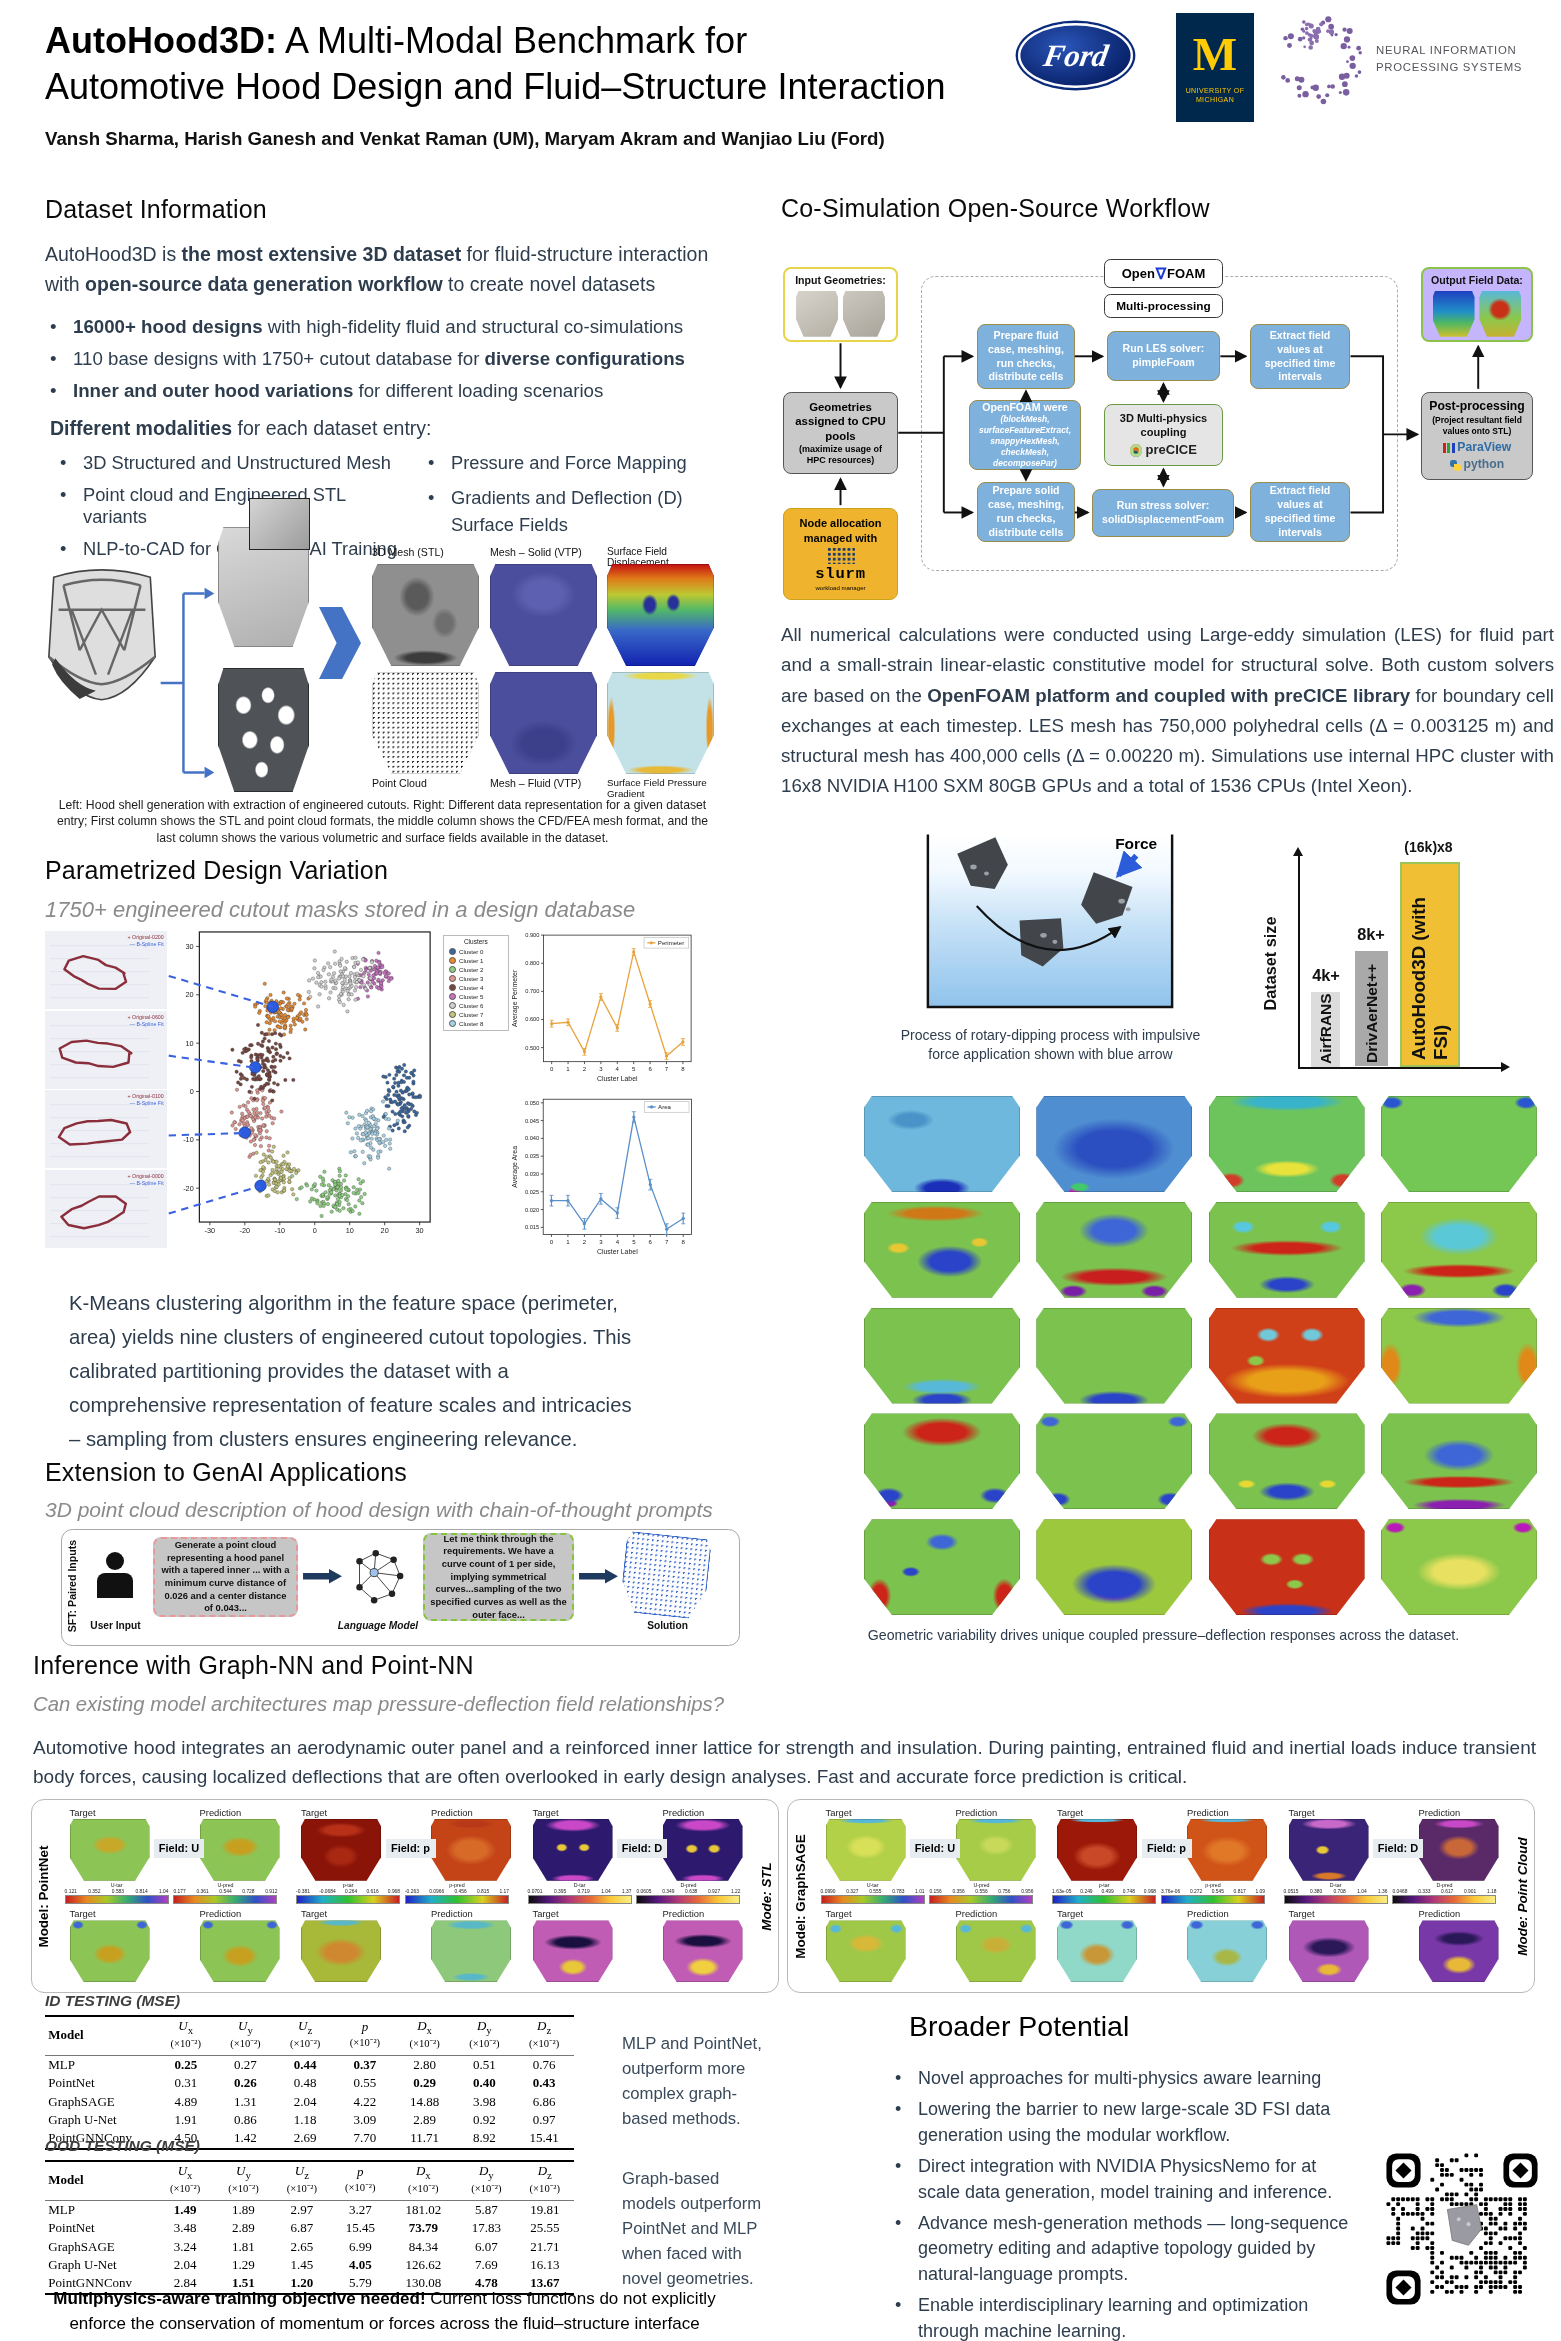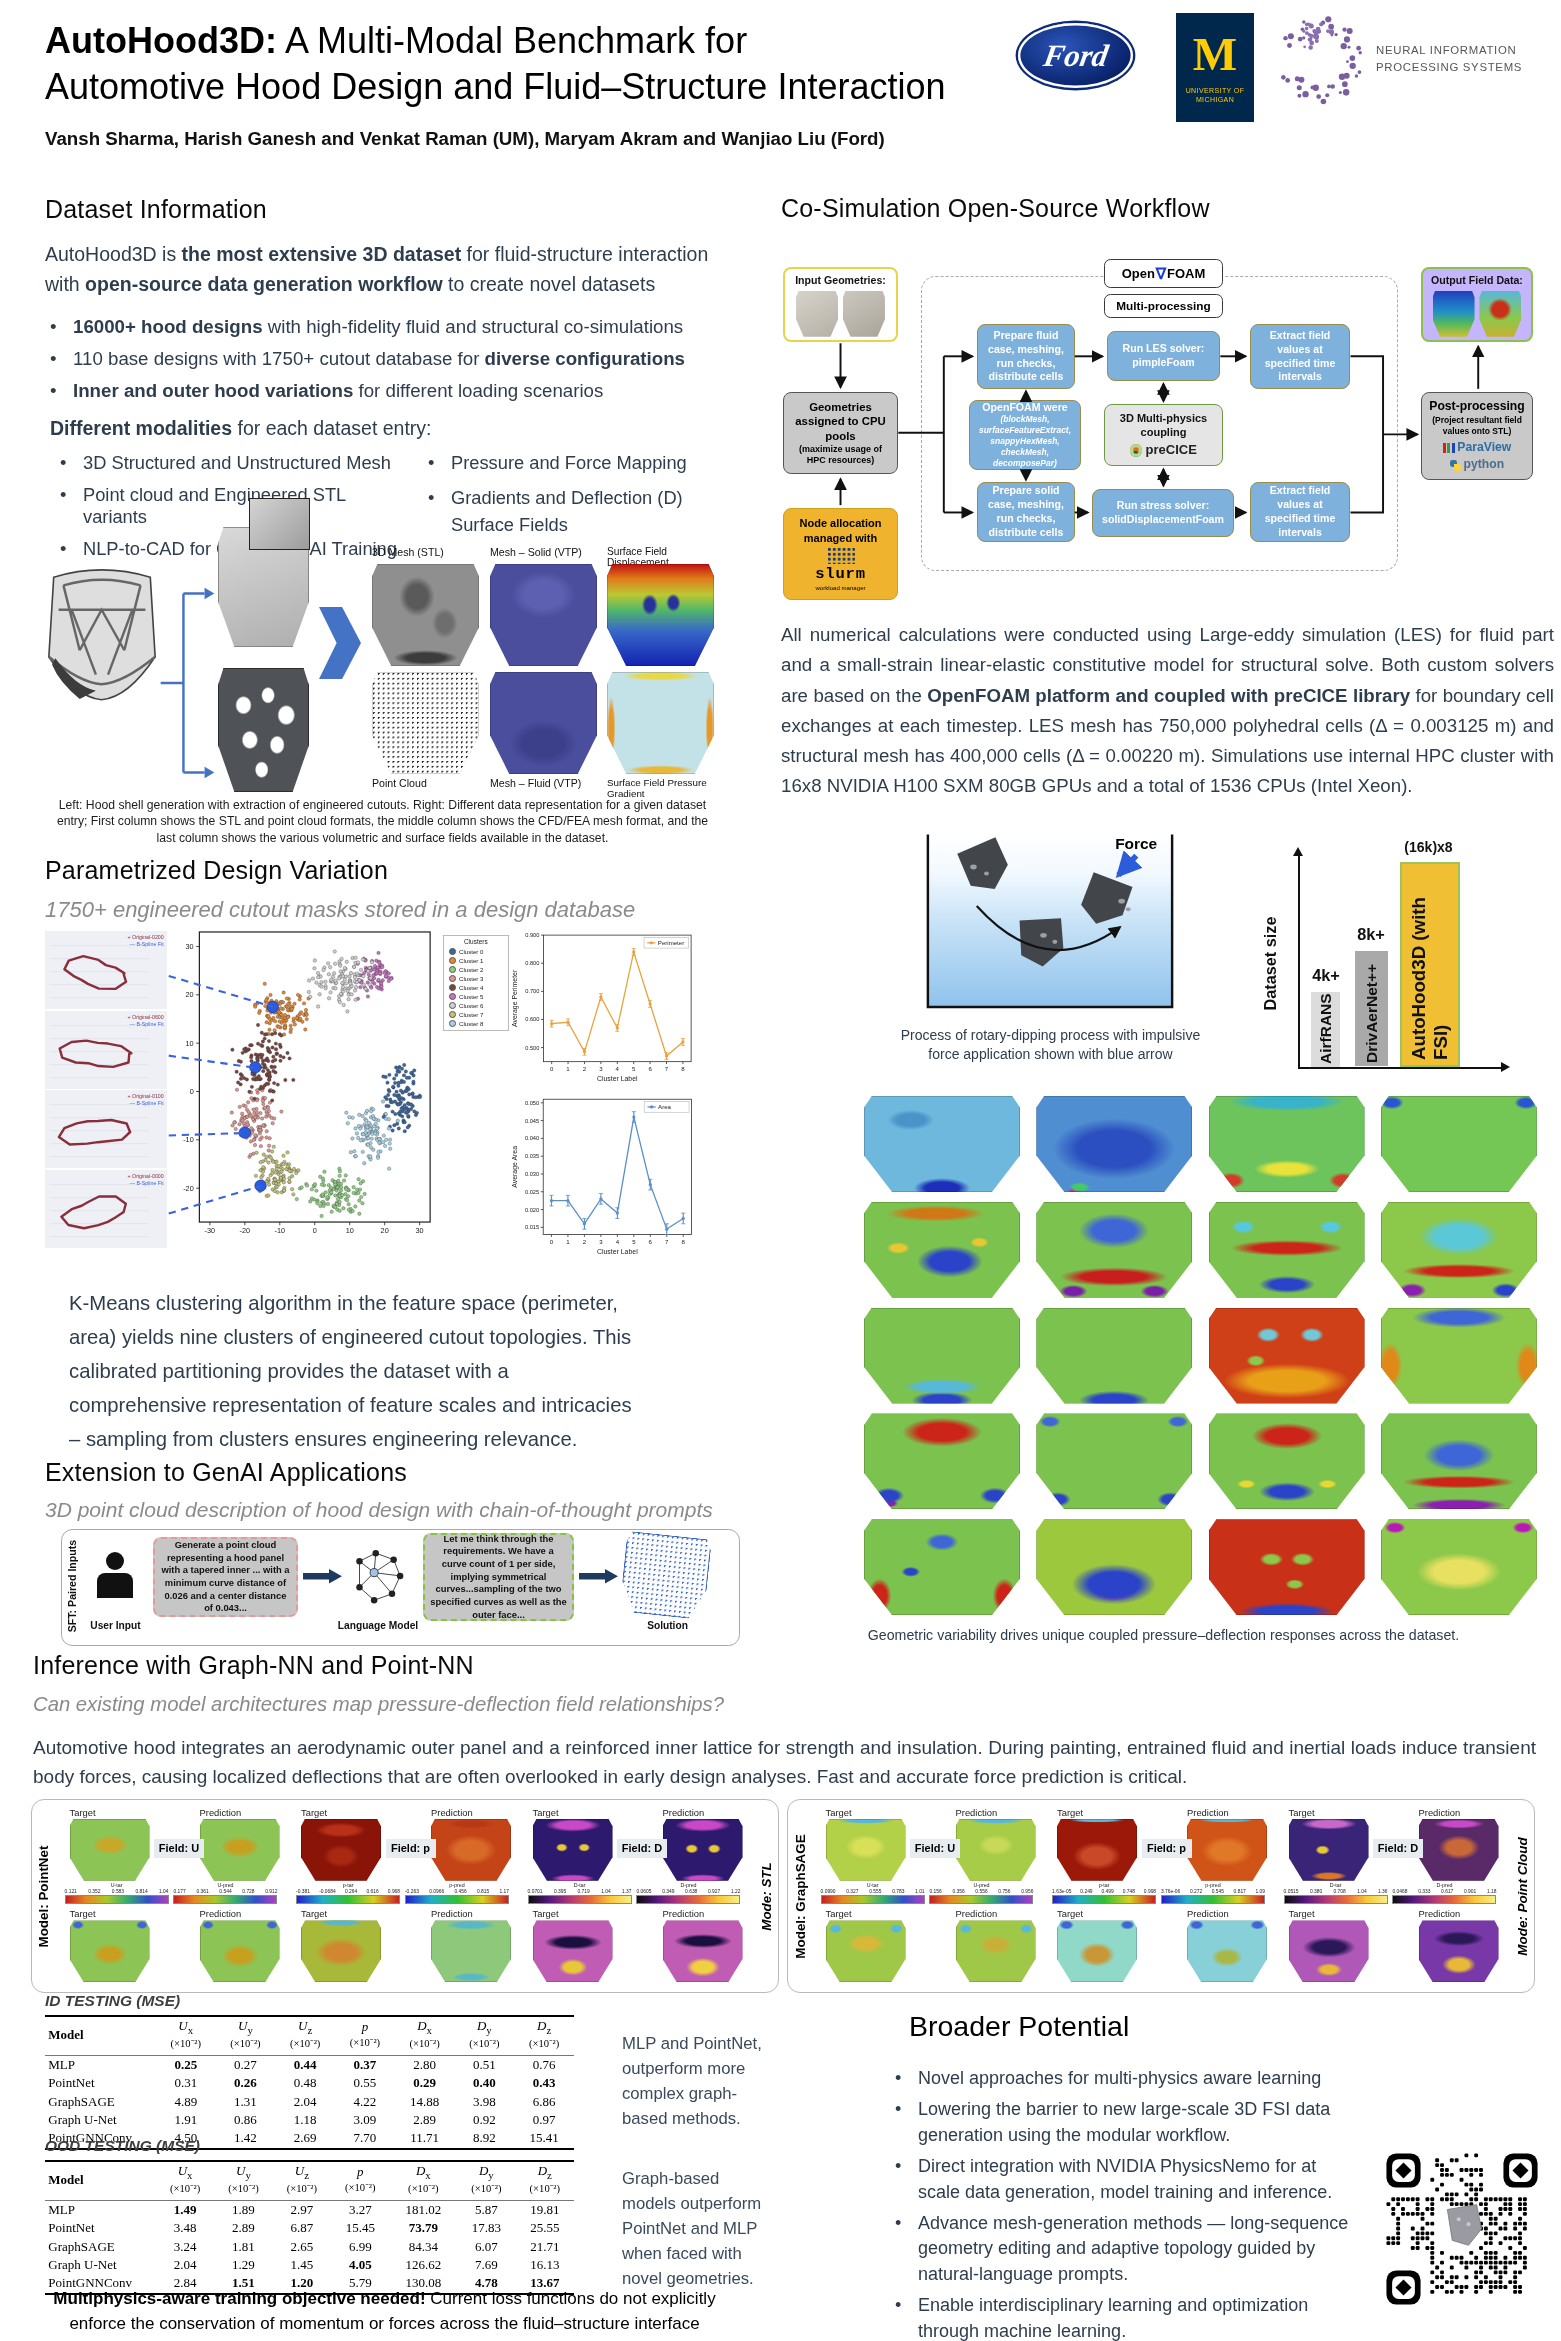--- a/index.html
+++ b/index.html
@@ -1668,21 +1668,21 @@
       <circle cx="14" cy="20" r="4"></circle>
         <circle cx="34" cy="10" r="4"></circle>
         <circle cx="56" cy="18" r="4"></circle>
       <circle cx="64" cy="38" r="4"></circle>
         <circle cx="54" cy="60" r="4"></circle>
         <circle cx="32" cy="68" r="4"></circle>
       <circle cx="14" cy="52" r="4"></circle>
     </g>
     <circle cx="32" cy="34" r="5" fill="#9fc2e8" stroke="#222"></circle>
   </svg>
-  <div class="flowlab" style="left:325px;top:1620px;width:106px;">Language Model</div>
+  <div class="flowlab" style="left:325px;top:1620px;width:106px;font-style:italic;">Language Model</div>
   <div class="gen-box" style="left:423px;top:1533px;width:151px;height:88px;border:2px dashed #86c440;">Let me think through the requirements. We have a curve count of 1 per side, implying symmetrical curves...sampling of the two specified curves as well as the outer face...</div>
   <svg class="abs" style="left:579px;top:1569px;" width="39" height="14.6" viewBox="0 0 48 18">
     <path d="M0,5 L32,5 L32,0 L48,9 L32,18 L32,13 L0,13 Z" fill="#1f3a5f"></path>
   </svg>
   <div class="abs minihood" style="left:623px;top:1535px;width:85px;height:81px;transform:rotate(6deg);
        background-color:#fdfdff;background-image:radial-gradient(circle at 1.6px 1.6px,#2f63c8 0.9px,transparent 1.1px);background-size:4.9px 4.9px;
        box-shadow:inset 0 0 0 1.2px #2f63c8;"></div>
   <div class="flowlab" style="left:633px;top:1620px;width:69px;">Solution</div>
 
   <div class="abs hsec" style="left:33px;top:1651px;">Inference with Graph-NN and Point-NN</div>

